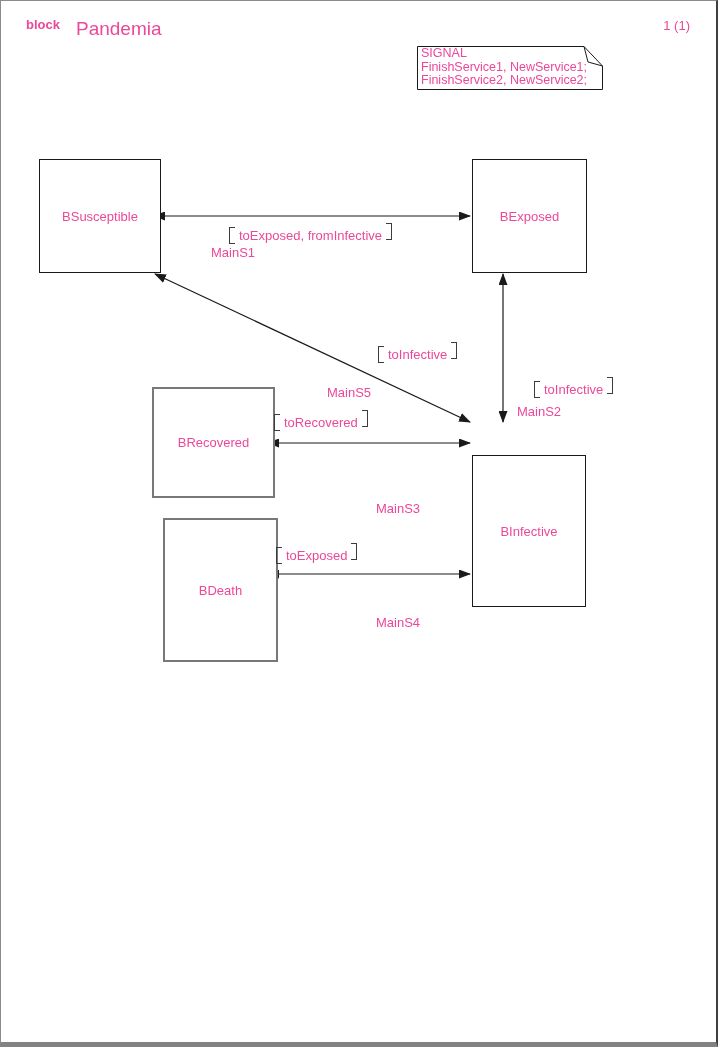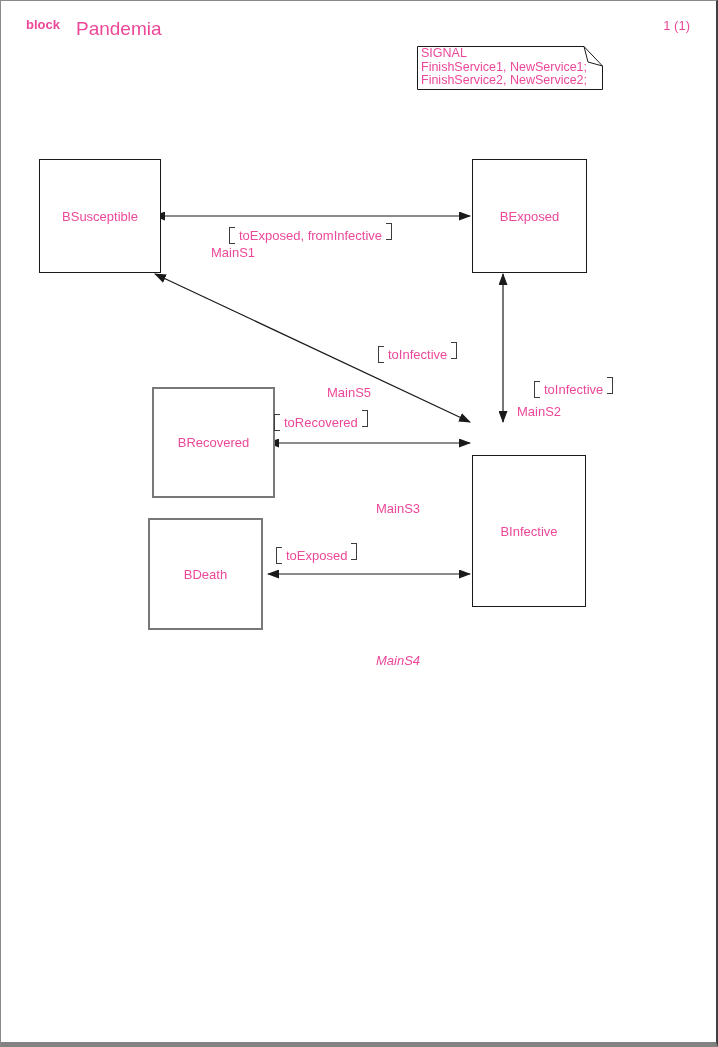--- a/index.html
+++ b/index.html
@@ -93,28 +93,28 @@
   </div>
   <div class="block" style="left:471px;top:158px;width:115px;height:114px;">
     <span>BExposed</span>
   </div>
   <div class="block" style="left:471px;top:422px;width:114px;height:152px;margin-top:32px;">
     <span>BInfective</span>
   </div>
   <div class="block gray" style="left:151px;top:386px;width:123px;height:111px;">
     <span>BRecovered</span>
   </div>
-  <div class="block gray" style="left:147px;top:517px;width:115px;height:112px;">
+  <div class="block gray" style="left:162px;top:517px;width:115px;height:144px;">
     <span>BDeath</span>
   </div>
 
   <div class="chan-label" style="left:210px;top:197px;">MainS1</div>
   <div class="chan-label" style="left:516px;top:356px;">MainS2</div>
   <div class="chan-label" style="left:375px;top:453px;">MainS3</div>
-  <div class="chan-label" style="left:375px;top:605px;font-style:italic;">MainS4</div>
+  <div class="chan-label" style="left:375px;top:567px;">MainS4</div>
   <div class="chan-label" style="left:326px;top:337px;">MainS5</div>
 
   <div class="siglist" style="left:228px;top:225px;">
     <span class="txt">toExposed, fromInfective</span>
   </div>
   <div class="siglist" style="left:533px;top:379px;">
     <span class="txt">toInfective</span>
   </div>
   <div class="siglist" style="left:273px;top:412px;">
     <span class="txt">toRecovered</span>

